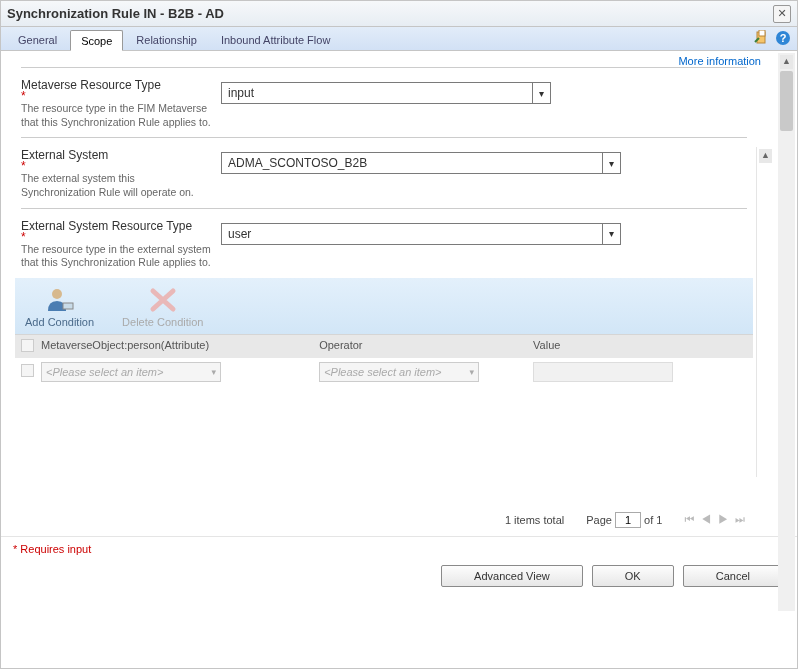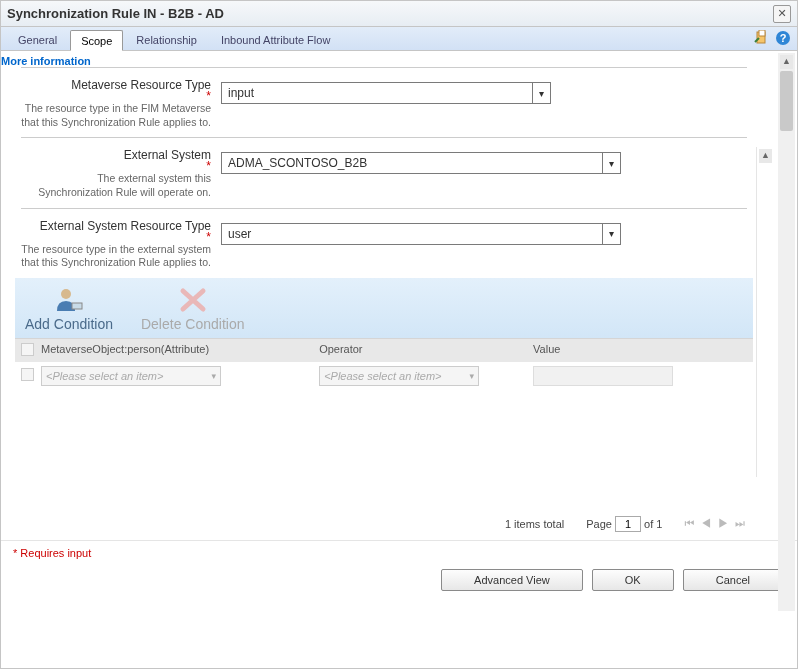--- a/index.html
+++ b/index.html
@@ -6,42 +6,42 @@
   body { margin: 0; padding: 0; font-family: "Segoe UI", Tahoma, Arial, sans-serif; font-size: 11px; background: #fff; width: 800px; height: 671px; overflow: hidden; position: relative; }
   .dialog { border: 1px solid #c5c5c5; width: 798px; height: 669px; position: relative; background: #fff; }
   .titlebar { background: linear-gradient(#f6f8fa, #e7edf3); height: 26px; border-bottom: 1px solid #c5c5c5; display: flex; align-items: center; padding: 0 6px; }
   .titlebar-title { font-weight: bold; font-size: 13px; color: #333; flex: 1; }
   .close-btn { width: 18px; height: 18px; border: 1px solid #999; background: #f5f5f5; font-size: 11px; line-height: 14px; text-align: center; cursor: pointer; color: #555; border-radius: 2px; }
   .tabbar { background: linear-gradient(#e2ecf9, #d2e1f5); height: 24px; border-bottom: 1px solid #c5c5c5; display: flex; align-items: flex-end; padding: 0 6px; position: relative; }
   .tab { padding: 4px 10px 3px 10px; font-size: 11px; color: #446; cursor: pointer; border: 1px solid transparent; margin-right: 2px; }
   .tab.active { background: #fff; border: 1px solid #999; border-bottom: 1px solid #fff; border-radius: 2px 2px 0 0; margin-bottom: -1px; color: #000; }
   .tabbar-right { position: absolute; right: 6px; top: 3px; display: flex; gap: 6px; align-items: center; }
   .icon-sm { width: 16px; height: 16px; }
-  .more-info-row { padding: 4px 36px 0 0; font-weight: bold; }
+  .more-info-row { text-align: right; padding: 4px 36px 0 0; }
   .more-info { color: #0066cc; font-size: 11px; cursor: pointer; }
   .content { padding: 0 20px 0 20px; position: relative; }
   .scroll-strip { position: absolute; right: 2px; top: 52px; width: 17px; background: #f0f0f0; height: 558px; }
   .scroll-strip.r2 { height: 330px; right: 24px; top: 80px; background: #fff; border-left:1px solid #e5e5e5;}
   .scroll-thumb { width: 13px; margin: 2px; height: 60px; background: #c9c9c9; border-radius: 2px; }
   .scroll-arrow { width: 13px; height: 14px; margin: 2px; background: #e8e8e8; text-align: center; line-height: 12px; font-size: 9px; color: #666; }
   .field-block { border-top: 1px solid #ccc; padding: 10px 0 8px 0; display: flex; margin-right: 30px; }
   .field-block:first-child { border-top: none; }
-  .field-left { width: 200px; padding-right: 10px; text-align: right; }
+  .field-left { width: 200px; padding-right: 10px; }
   .field-label { color: #333; font-size: 12px; }
   .field-req { color: #c00; font-size: 12px; line-height: 8px; }
   .field-help { color: #666; font-size: 10.5px; margin-top: 2px; line-height: 1.3; }
   .field-right { flex: 1; }
   .select-like { width: 330px; height: 22px; border: 1px solid #7a7a7a; background: #fff; display: flex; align-items: center; padding: 0 4px 0 6px; font-size: 12px; color: #333; margin-top: 4px; position: relative; cursor: pointer; }
   .select-chevron { position: absolute; right: 0; top: 0; width: 18px; height: 20px; border-left: 1px solid #7a7a7a; display: flex; align-items: center; justify-content: center; background: #fff; }
   .chev { font-size: 10px; color: #333; }
   .wide { width: 400px; }
   .section-h { background: #e8f0f8; padding: 8px 14px; margin: 6px 0 0 0; margin-left: -6px; margin-right: 24px; }
   .section-h h2 { margin: 0; font-size: 26px; font-weight: 600; color: #5a7ea5; }
   .action-bar { background: linear-gradient(#e3f0fb, #d2e6f7); padding: 8px 10px 6px 10px; display: flex; gap: 28px; margin-left: -6px; margin-right: 24px; }
-  .action-btn { text-align: left; font-size: 14px; color: #4a6a8a; cursor: pointer; }
+  .action-btn { text-align: left; font-size: 11px; color: #4a6a8a; cursor: pointer; }
   .action-btn.disabled { color: #aaa; cursor: default; }
   .action-icon { width: 32px; height: 28px; margin: 0 auto 2px auto; display: flex; align-items: center; justify-content: center; }
   .grid-header { background: #e8e8e8; display: flex; padding: 4px 6px; margin-left: -6px; margin-right: 24px; border-top: 1px solid #d5d5d5; font-size: 11px; color: #555; }
   .grid-header .chk { width: 20px; }
   .grid-header .col1 { flex: 1.3; }
   .grid-header .col2 { flex: 1; }
   .grid-header .col3 { flex: 1; }
   .grid-row { display: flex; padding: 4px 6px; margin-left: -6px; margin-right: 24px; align-items: center; }
   .grid-row .chk { width: 20px; }
   .grid-row .col1 { flex: 1.3; }

